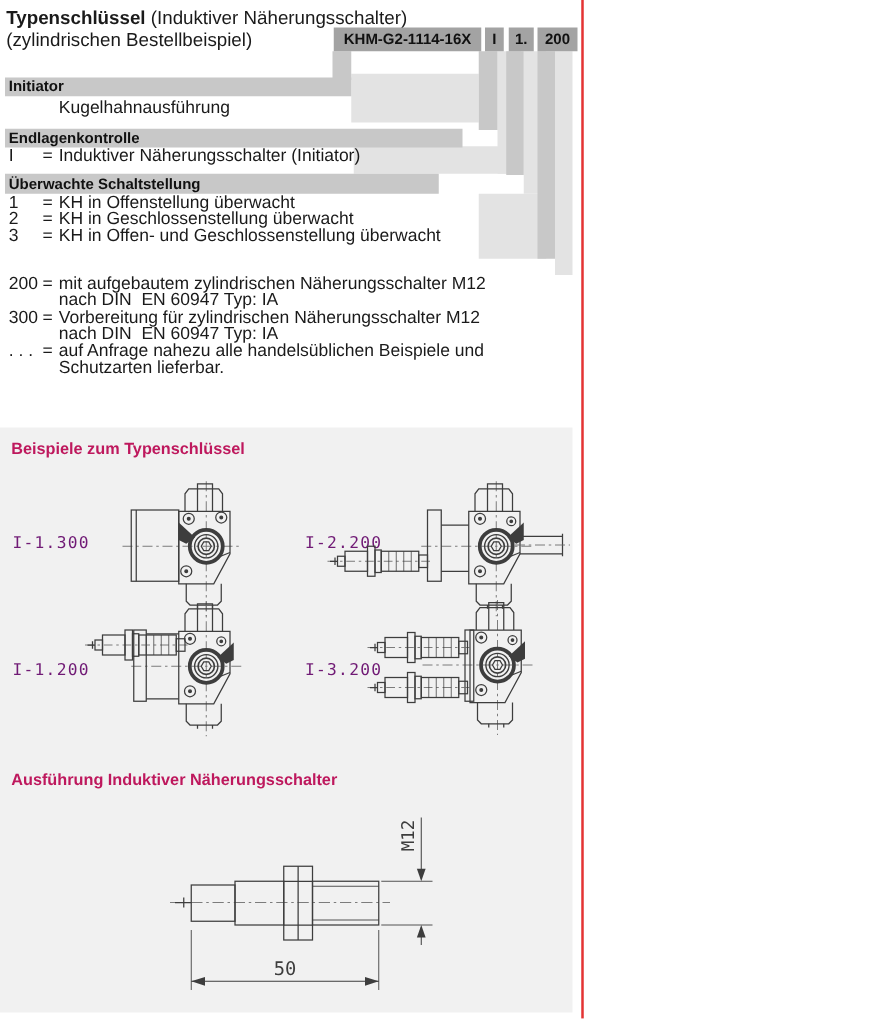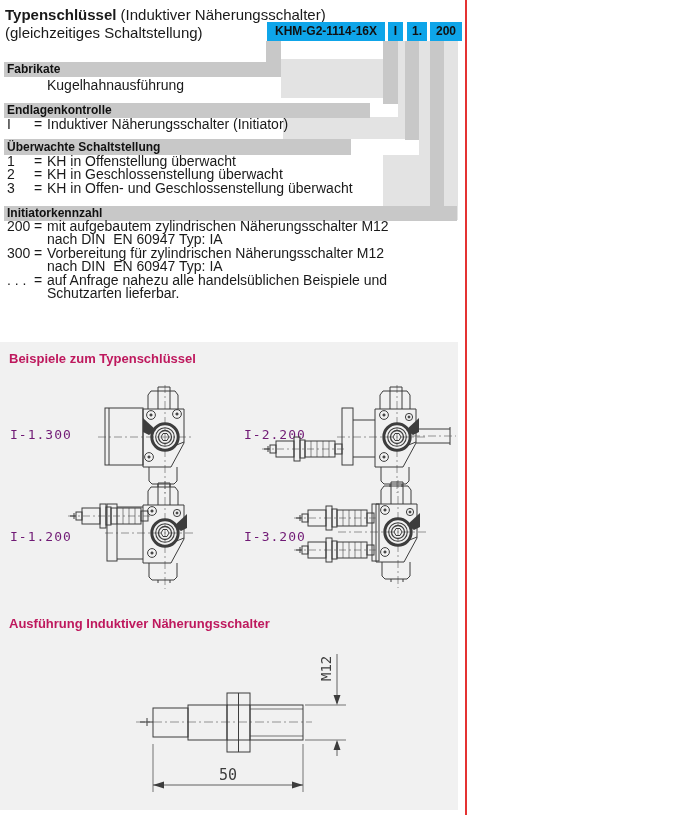--- a/index.html
+++ b/index.html
@@ -19,21 +19,21 @@
   .l2h{left:283px;top:117px;width:134px;height:22px;}
   .l3v{left:419px;top:41px;width:18px;height:114px;}
   .l3h{left:383px;top:155px;width:54px;height:52px;}
   .l4{left:444px;top:41px;width:14px;height:179px;}
   .riserA{left:266px;top:41px;width:15px;height:23px;}
   .riserB{left:383px;top:41px;width:15px;height:63px;}
   .riserC{left:405px;top:41px;width:14px;height:99px;}
   .riserD{left:430px;top:41px;width:14px;height:166px;}
 
   
-  .code-box{position:absolute;top:22px;height:19px;background:#0ea5e9;
+  .code-box{position:absolute;top:22px;height:19px;background:#a3a3a3;
             font-weight:bold;font-size:12px;line-height:19px;text-align:center;color:#111;}
   .cb0{left:267px;width:118px;}
   .cb1{left:388px;width:15px;}
   .cb2{left:407px;width:20px;}
   .cb3{left:430px;width:32px;}
 
   
   .band{position:absolute;left:4px;background:#c8c8c8;font-weight:bold;font-size:12px;
         padding-left:3px;box-sizing:border-box;color:#111;}
   .band0{top:62px;width:277px;height:15px;line-height:15px;}
@@ -64,57 +64,56 @@
   svg.draw{position:absolute;left:0;top:0;}
 
   .redline{position:absolute;left:465px;top:0;width:2px;height:815px;background:#e43333;}
 </style>
 </head>
 <body>
 
 <div class="page">
 
   <div class="t1"><span class="b">Typenschlüssel</span><span> (Induktiver Näherungsschalter)</span></div>
-  <div class="t2">(gleichzeitiges Schaltstellung)</div>
+  <div class="t2">(zylindrischen Bestellbeispiel)</div>
 
   <div class="lt l1"></div>
   <div class="lt l2v"></div>
   <div class="lt l2h"></div>
   <div class="lt l3v"></div>
   <div class="lt l3h"></div>
   <div class="lt l4"></div>
 
   <div class="dk riserA"></div>
   <div class="dk riserB"></div>
   <div class="dk riserC"></div>
   <div class="dk riserD"></div>
 
   <div class="code-box cb0">KHM-G2-1114-16X</div>
   <div class="code-box cb1">I</div>
   <div class="code-box cb2">1.</div>
   <div class="code-box cb3">200</div>
 
-  <div class="band band0">Fabrikate</div>
+  <div class="band band0">Initiator</div>
   <div class="rows rows0">
       <div class="row"><span class="c1"></span><span class="c2"></span><span class="c3">Kugelhahnausführung</span></div>
     </div>
 
   <div class="band band1">Endlagenkontrolle</div>
   <div class="rows rows1">
       <div class="row"><span class="c1">I</span><span class="c2">=</span><span class="c3">Induktiver Näherungsschalter (Initiator)</span></div>
     </div>
 
   <div class="band band2">Überwachte Schaltstellung</div>
   <div class="rows rows2">
       <div class="row"><span class="c1">1</span><span class="c2">=</span><span class="c3">KH in Offenstellung überwacht</span></div>
       <div class="row"><span class="c1">2</span><span class="c2">=</span><span class="c3">KH in Geschlossenstellung überwacht</span></div>
       <div class="row"><span class="c1">3</span><span class="c2">=</span><span class="c3">KH in Offen- und Geschlossenstellung überwacht</span></div>
     </div>
 
-  <div class="band band3">Initiatorkennzahl</div>
   <div class="rows rows3">
       <div class="row"><span class="c1">200</span><span class="c2">=</span><span class="c3">mit aufgebautem zylindrischen Näherungsschalter M12</span></div>
       <div class="row"><span class="c1"></span><span class="c2"></span><span class="c3">nach DIN  EN 60947 Typ: IA</span></div>
       <div class="row"><span class="c1">300</span><span class="c2">=</span><span class="c3">Vorbereitung für zylindrischen Näherungsschalter M12</span></div>
       <div class="row"><span class="c1"></span><span class="c2"></span><span class="c3">nach DIN  EN 60947 Typ: IA</span></div>
       <div class="row"><span class="c1">. . .</span><span class="c2">=</span><span class="c3">auf Anfrage nahezu alle handelsüblichen Beispiele und</span></div>
       <div class="row"><span class="c1"></span><span class="c2"></span><span class="c3">Schutzarten lieferbar.</span></div>
     </div>
 
   <div class="figure"></div>

